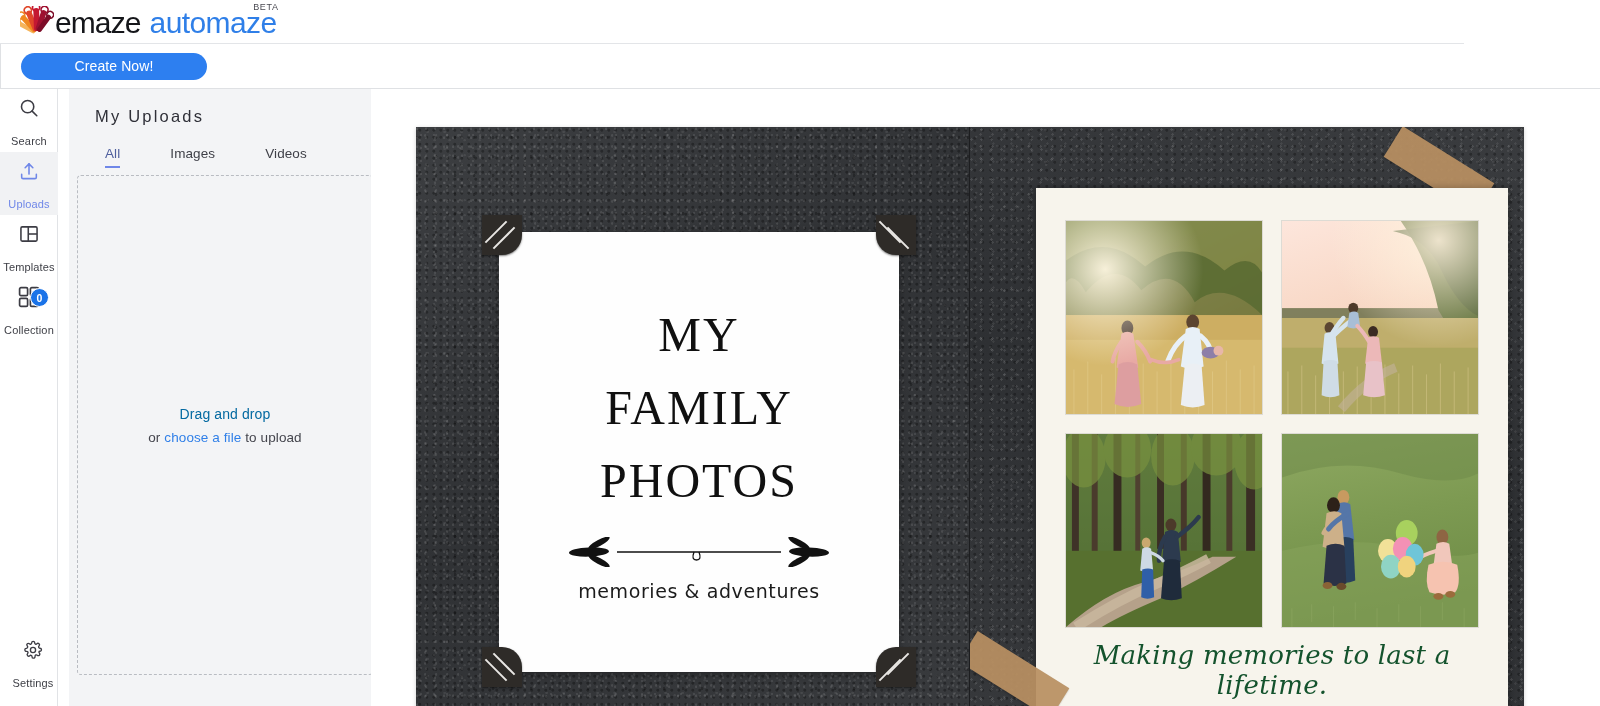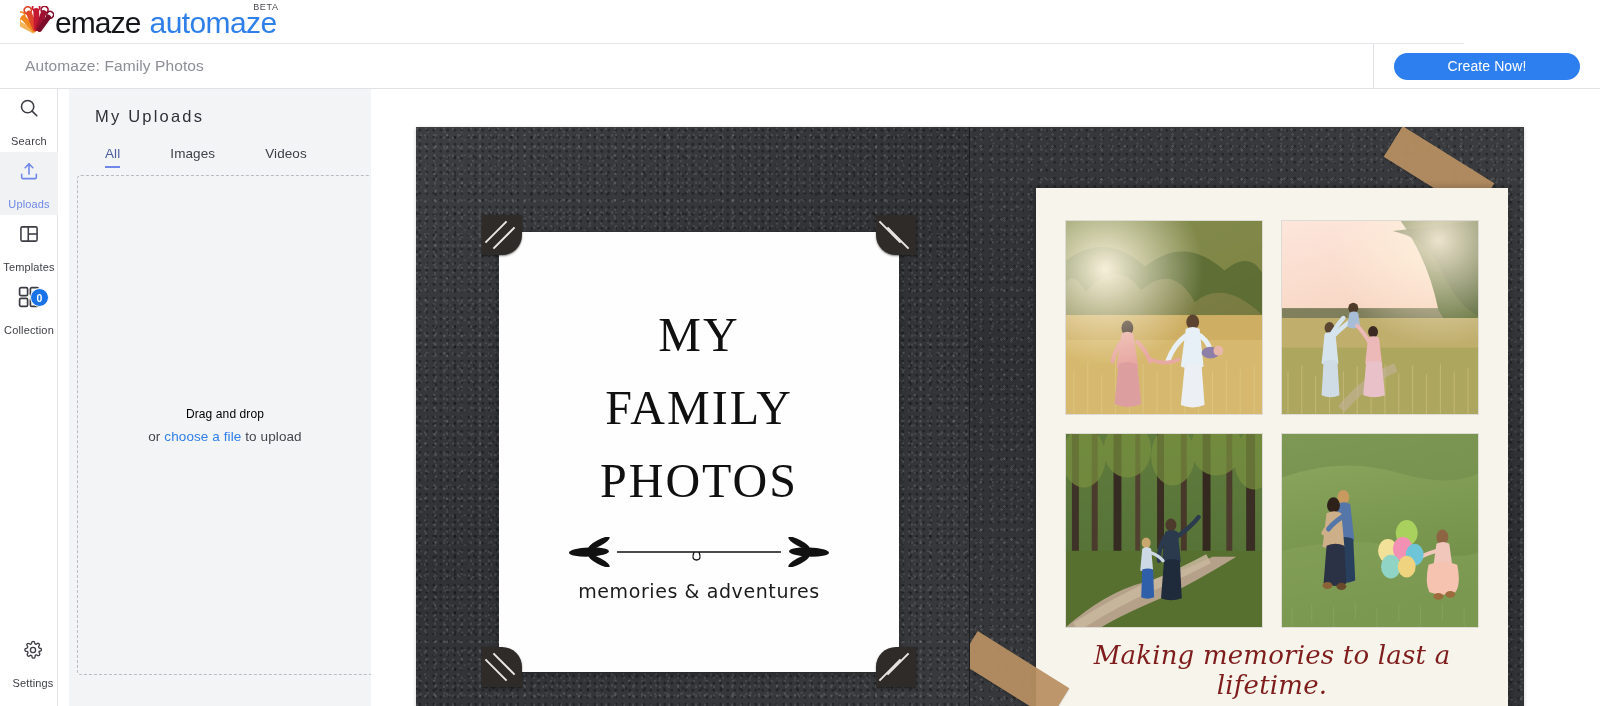--- a/index.html
+++ b/index.html
@@ -108,21 +108,21 @@
     letter-spacing: 0.1px;
     text-align: right;
   }
   .tab.active { color: #4f5f9e; border-bottom: 2px solid #6f87e8; }
   .dropzone {
     position: absolute; left: 8px; top: 86px; width: 296px; height: 500px;
     border: 1px dashed #b9bcc2; border-radius: 4px;
     display: flex; flex-direction: column; align-items: center; justify-content: center;
     background: transparent;
   }
-  .dz-line1 { font-size: 12px; color: #000000; letter-spacing: 0.1px; }
+  .dz-line1 { font-size: 14px; color: #0369a1; letter-spacing: 0.1px; }
   .dz-line2 { font-size: 13.5px; color: #44454d; margin-top: 8px; letter-spacing: 0.1px; }
   .dz-link { color: #2f7fe8; cursor: pointer; }
 
   
   .canvas-area {
     position: absolute; left: 371px; top: 89px; width: 1229px; height: 617px;
     background: #ffffff; overflow: hidden;
   }
   .spread {
     position: absolute; left: 45px; top: 38px; width: 1108px; height: 620px;
@@ -210,21 +210,21 @@
   }
   .ph {
     width: 198px; height: 195px; overflow: hidden;
     border: 1px solid rgba(0,0,0,0.10);
     position: relative;
   }
   .ph svg { display: block; width: 100%; height: 100%; }
   .cream-caption {
     position: absolute; left: 0; top: 452px; width: 472px; text-align: center;
     font-family: "DejaVu Serif", serif; font-style: italic;
-    font-size: 26px; color: #7f1d1d; letter-spacing: 0.2px;
+    font-size: 26px; color: #14532d; letter-spacing: 0.2px;
   }
   .tape {
     position: absolute; background: #b99062; opacity: 0.93;
     box-shadow: 0 1px 2px rgba(0,0,0,0.25);
   }
   .tape-top { left: 415px; top: 25px; width: 108px; height: 36px; transform: rotate(32deg); }
   .tape-bottom { left: -10px; top: 530px; width: 108px; height: 36px; transform: rotate(32deg); }
 </style>
 </head>
 <body>
@@ -261,21 +261,20 @@
         </g>
       </svg>
     </span>
     <span class="logo-emaze">emaze</span>
     <span class="logo-automaze">automaze</span>
     <span class="logo-beta">BETA</span>
   </div>
 </div>
 
 <div class="title-bar">
-  <input class="title-input" type="text" value="Automaze: Family Photos" style="">
   <div class="title-divider"></div>
   <div class="create-zone">
     <button class="create-btn">Create Now!</button>
   </div>
 </div>
 
 <div class="rail">
 
   <div class="rail-item">
     <span class="rail-icon">

